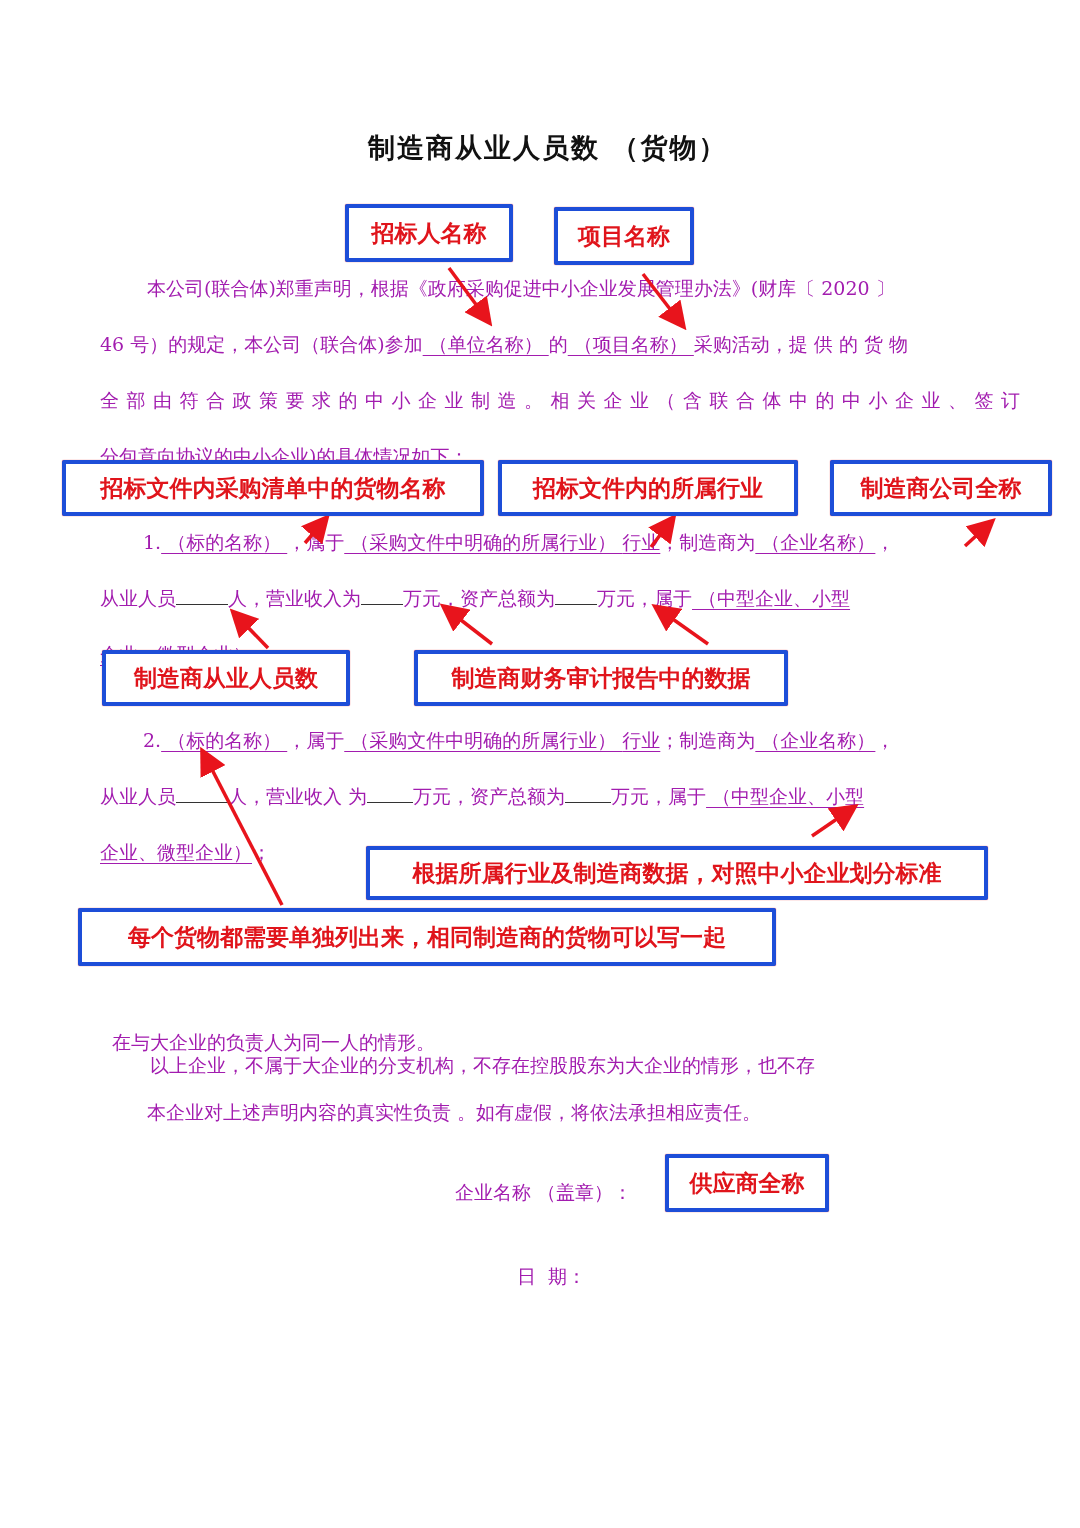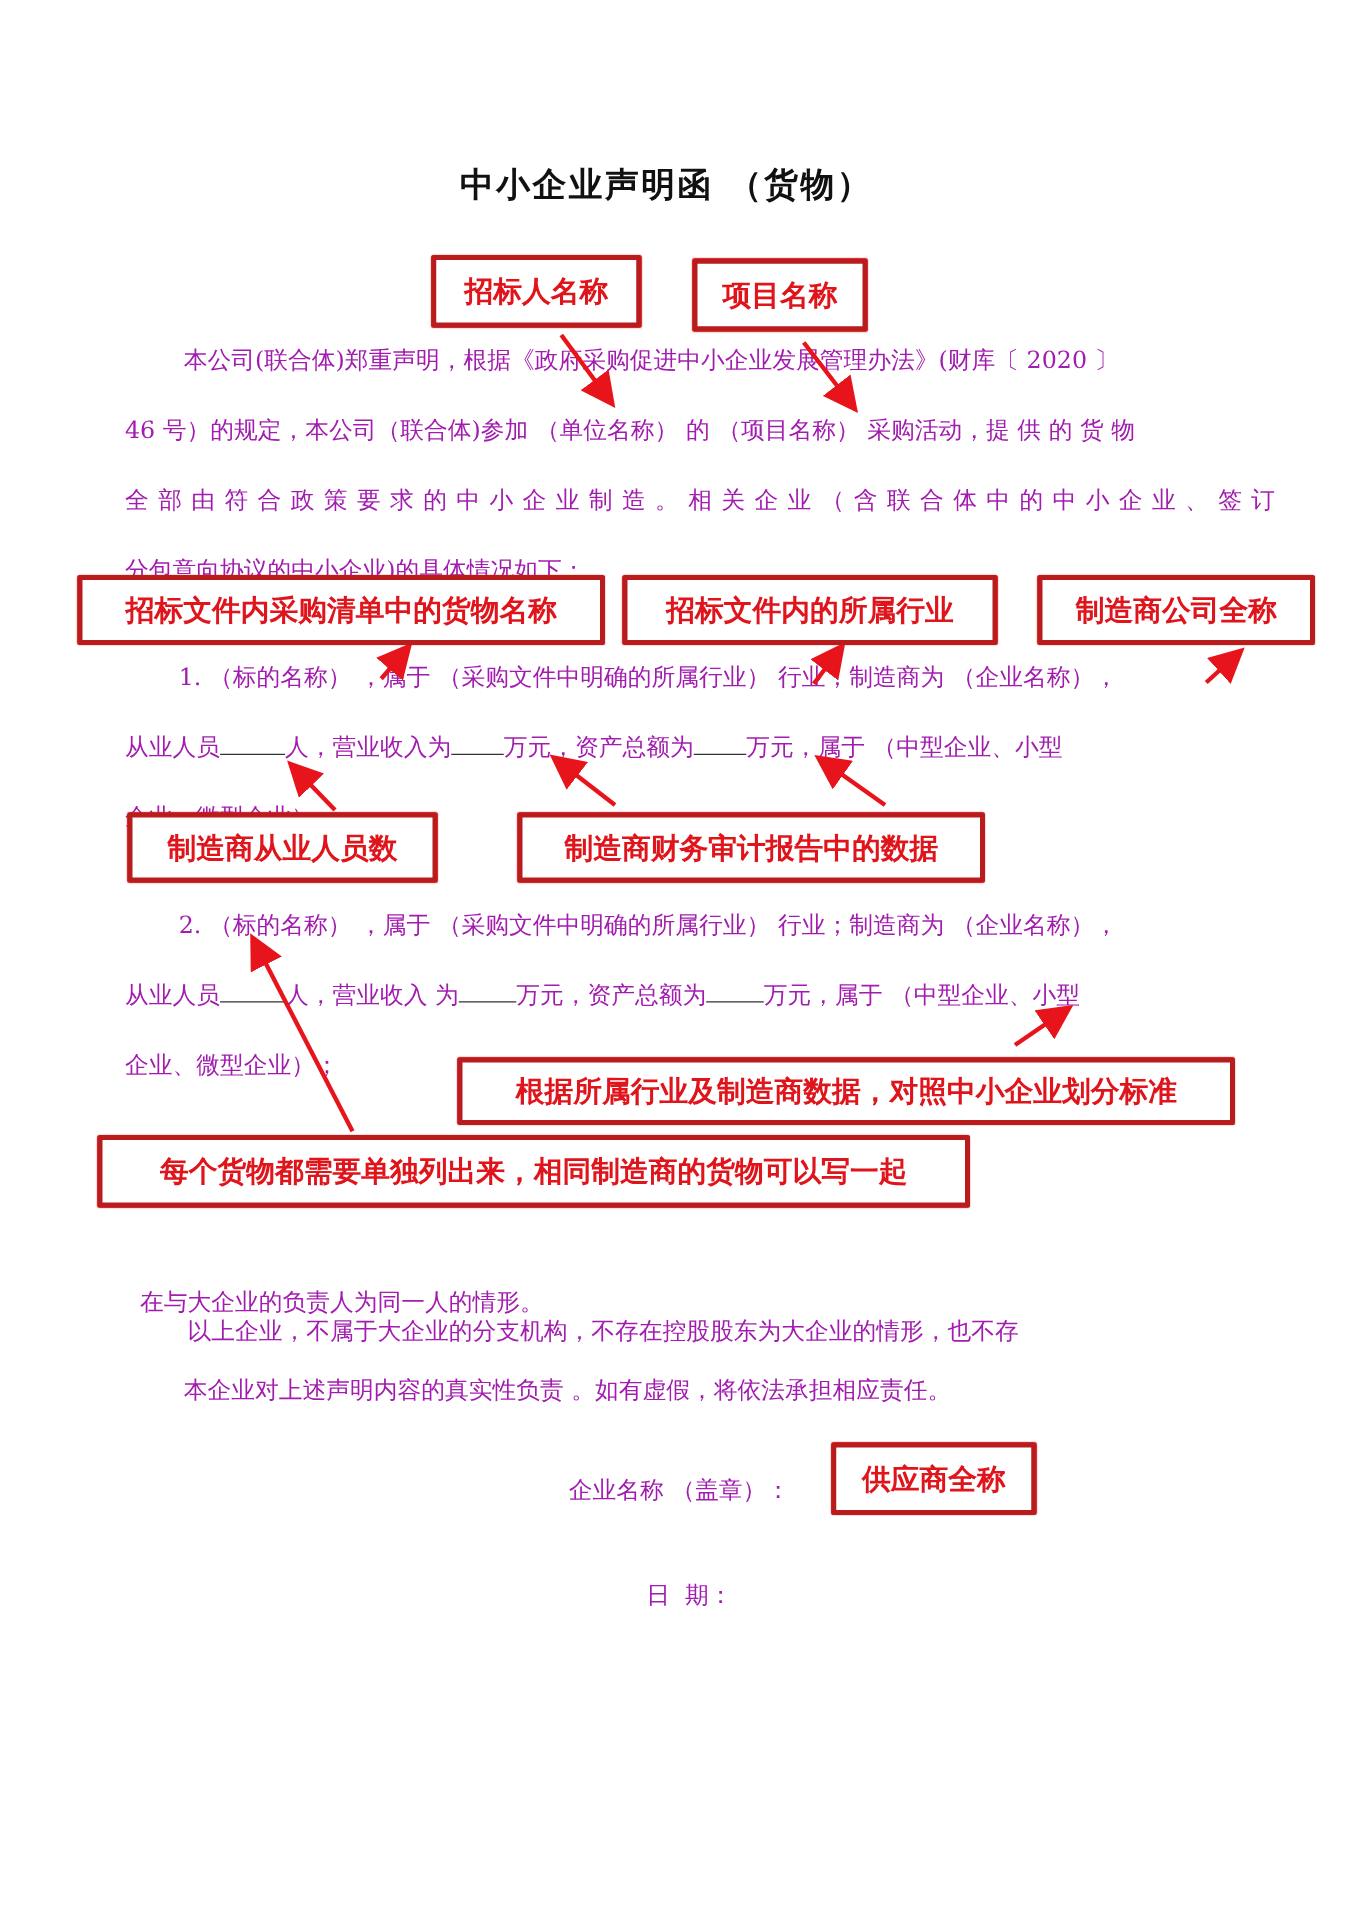--- a/index.html
+++ b/index.html
@@ -1,34 +1,34 @@
 <!DOCTYPE html>
 <html><head>
   <meta charset="utf-8">
   <style>
     html, body { margin: 0; padding: 0; background: #ffffff; }
     body { width: 1080px; height: 1528px; position: relative; overflow: hidden;
            font-family: "DejaVu Serif", "Liberation Serif", serif; color: #222; }
     .abs { position: absolute; white-space: nowrap; }
     .title { font-size: 27px; font-weight: bold; letter-spacing: 2px; color: #111; }
     .line { font-size: 19px; color: #a21caf; line-height: 28px; }
-    .u { text-underline-offset: 4px; }
+    .u { text-decoration: underline; text-underline-offset: 4px; }
     .blank { display: inline-block; border-bottom: 1.5px solid #333; height: 18px; vertical-align: baseline; }
     .sp { letter-spacing: 9px; }
-    .anno { position: absolute; border: 4px solid #b91c1c; background: #fff;
+    .anno { position: absolute; border: 4px solid #1d4ed8; background: #fff;
             color: #e0141b; font-family: "DejaVu Sans", "Liberation Sans", sans-serif;
             font-weight: bold; font-size: 23px; display: flex; align-items: center;
             justify-content: center; box-sizing: border-box; border-radius: 2px;
             box-shadow: 0 0 1px #e8141c; }
     svg.arrows { position: absolute; left: 0; top: 0; pointer-events: none; }
   </style>
 </head>
 <body>
 
-<div class="abs title" style="left:368px; top:130px;">中小企业声明函 （货物）</div>
+<div class="abs title" style="left:368px; top:130px;">制造商从业人员数 （货物）</div>
 
 <div class="abs line" style="left:147px; top:274px;">本公司(联合体)郑重声明，根据《政府采购促进中小企业发展管理办法》(财库〔 2020 〕</div>
 
 <div class="abs line" style="left:100px; top:330px;">
   <span>46 号）的规定，本公司（联合体)参加</span><span class="u"> （单位名称） </span><span> 的</span><span class="u"> （项目名称） </span><span>采购活动，提 供 的 货 物</span>
 </div>
 
 <div class="abs line sp" style="left:100px; top:386px; letter-spacing:7.5px;">全部由符合政策要求的中小企业制造。相关企业（含联合体中的中小企业、签订</div>
 
 <div class="abs line" style="left:100px; top:442px;">分包意向协议的中小企业)的具体情况如下：</div>

